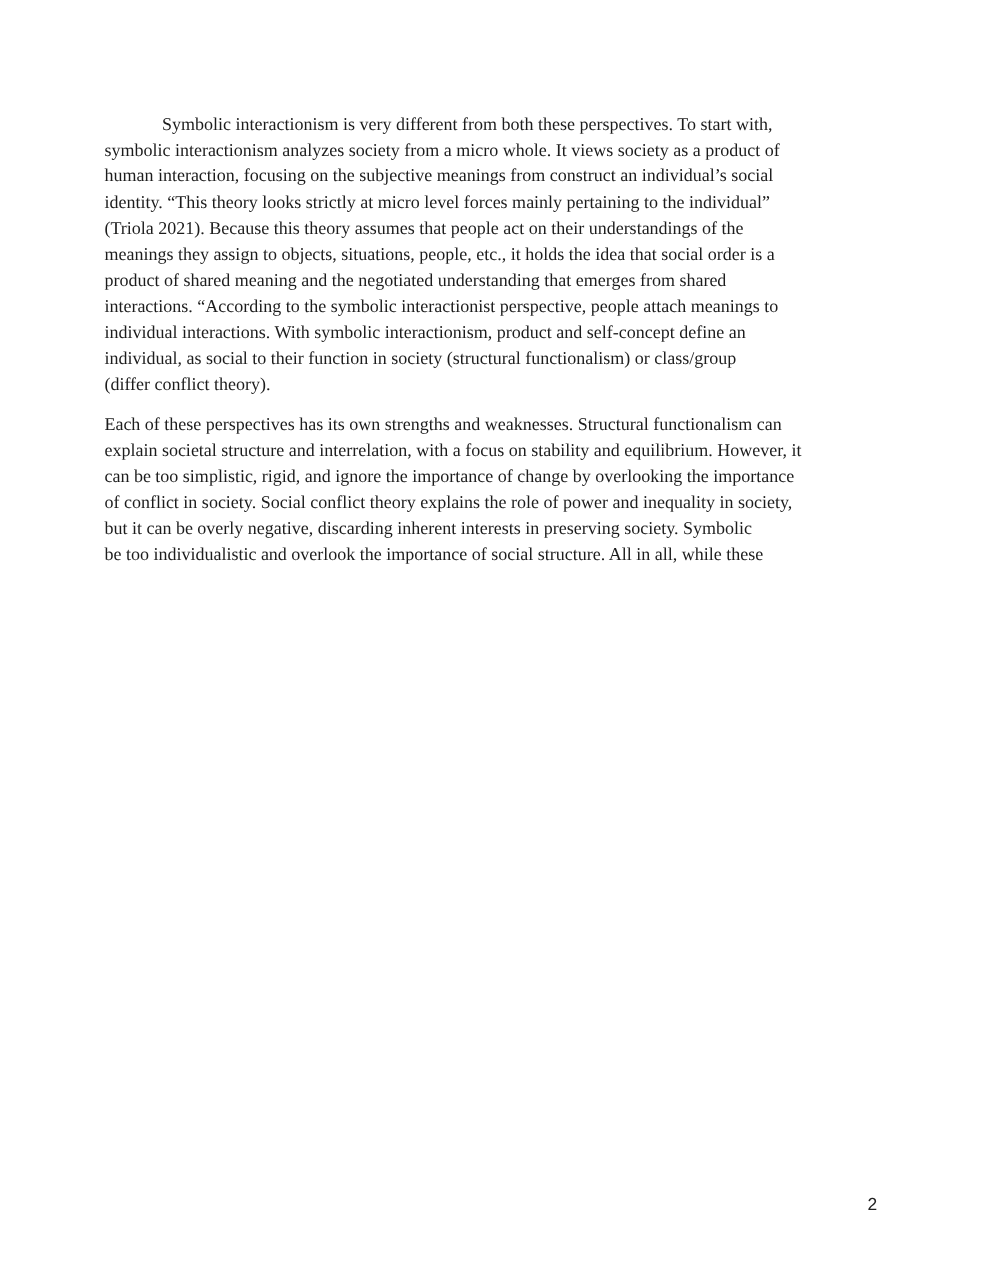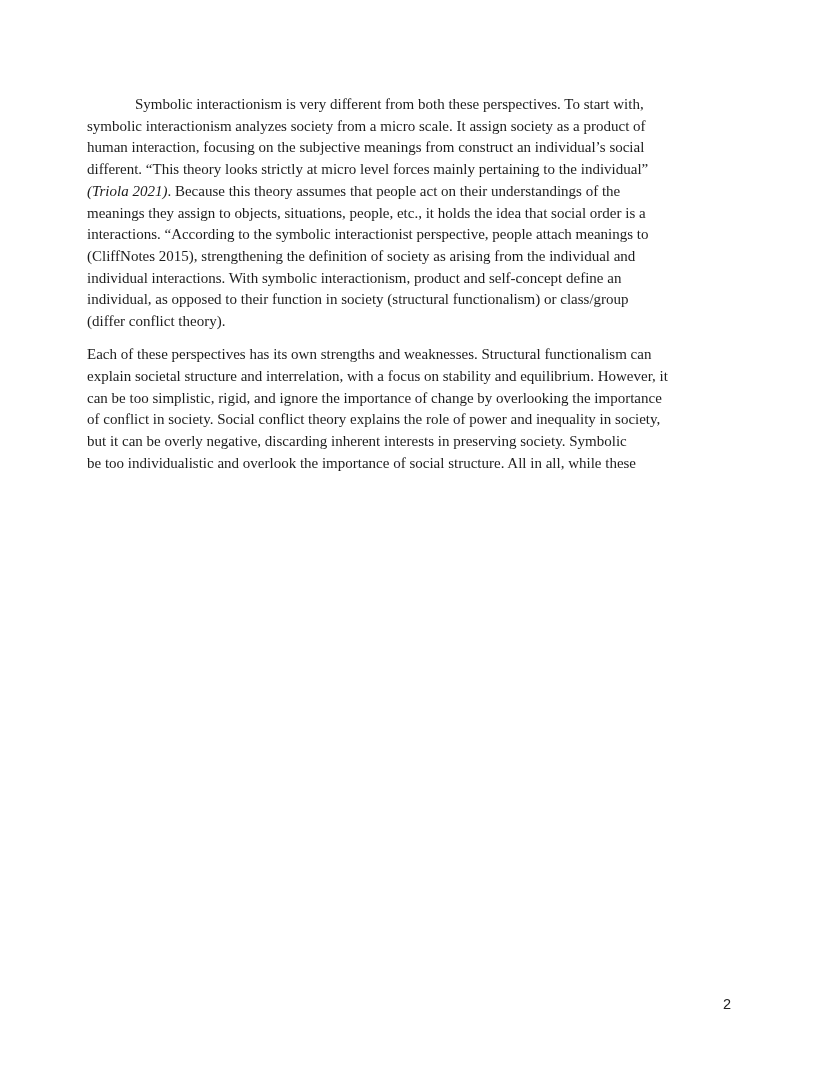--- a/index.html
+++ b/index.html
@@ -17,48 +17,48 @@
     left: 87px;
     top: 94px;
     width: 660px;
     font-size: 15px;
     line-height: 21.7px;
   }
   .para { margin: 0; }
   .para + .para { margin-top: 11.5px; }
   .line { white-space: pre; }
   .line.first-indent { text-indent: 48px; }
-  .line .it { font-style: italic; }
+  .line .it { }
   .page-number {
     position: absolute;
     left: 715px;
     top: 996px;
     width: 24px;
     text-align: center;
     font-family: "Liberation Sans", sans-serif;
     font-size: 14.5px;
     color: #222222;
   }
 </style>
 </head>
 <body>
 
 <div class="page">
   <div class="doc" id="doc">
       <div class="para">
         <div class="line first-indent"><span>Symbolic interactionism is very different from both these perspectives. To start with,</span></div>
-        <div class="line"><span>symbolic interactionism analyzes society from a micro scale. It assign society as a product of</span></div>
+        <div class="line"><span>symbolic interactionism analyzes society from a micro whole. It views society as a product of</span></div>
         <div class="line"><span>human interaction, focusing on the subjective meanings from construct an individual’s social</span></div>
-        <div class="line"><span>different. “This theory looks strictly at micro level forces mainly pertaining to the individual”</span></div>
+        <div class="line"><span>identity. “This theory looks strictly at micro level forces mainly pertaining to the individual”</span></div>
         <div class="line"><span class="it">(Triola 2021)</span><span>. Because this theory assumes that people act on their understandings of the</span></div>
         <div class="line"><span>meanings they assign to objects, situations, people, etc., it holds the idea that social order is a</span></div>
+        <div class="line"><span>product of shared meaning and the negotiated understanding that emerges from shared</span></div>
         <div class="line"><span>interactions. “According to the symbolic interactionist perspective, people attach meanings to</span></div>
-        <div class="line"><span>(CliffNotes 2015), strengthening the definition of society as arising from the individual and</span></div>
         <div class="line"><span>individual interactions. With symbolic interactionism, product and self-concept define an</span></div>
-        <div class="line"><span>individual, as opposed to their function in society (structural functionalism) or class/group</span></div>
+        <div class="line"><span>individual, as social to their function in society (structural functionalism) or class/group</span></div>
         <div class="line"><span>(differ conflict theory).</span></div>
       </div>
       <div class="para">
         <div class="line"><span>Each of these perspectives has its own strengths and weaknesses. Structural functionalism can</span></div>
         <div class="line"><span>explain societal structure and interrelation, with a focus on stability and equilibrium. However, it</span></div>
         <div class="line"><span>can be too simplistic, rigid, and ignore the importance of change by overlooking the importance</span></div>
         <div class="line"><span>of conflict in society. Social conflict theory explains the role of power and inequality in society,</span></div>
         <div class="line"><span>but it can be overly negative, discarding inherent interests in preserving society. Symbolic</span></div>
         <div class="line"><span>be too individualistic and overlook the importance of social structure. All in all, while these</span></div>
       </div>

